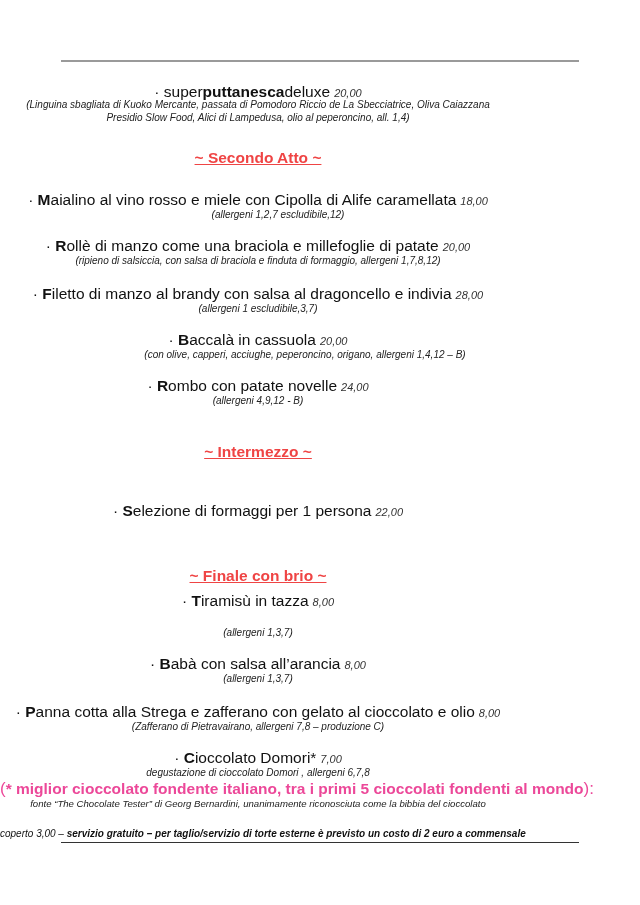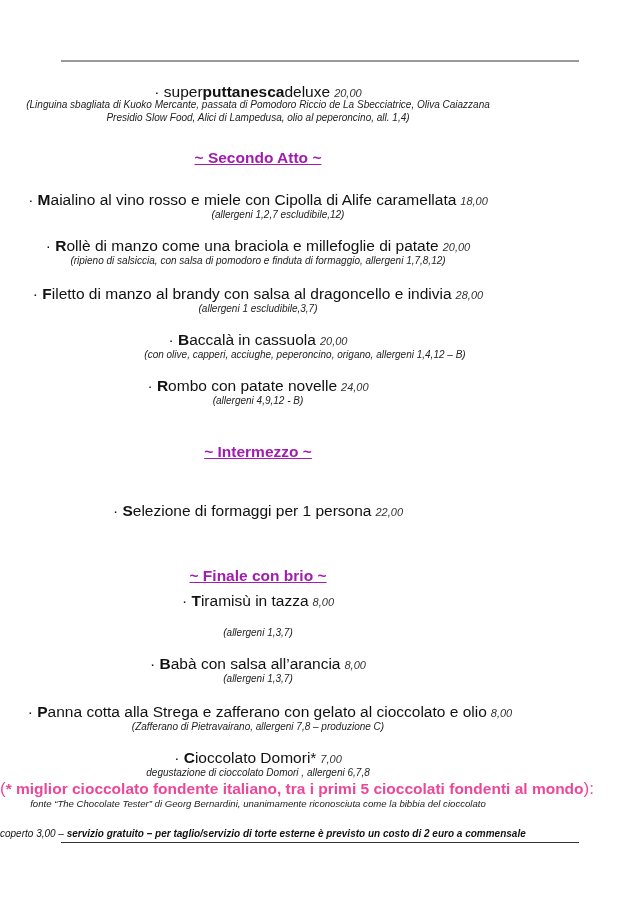--- a/index.html
+++ b/index.html
@@ -5,21 +5,21 @@
   html, body { margin: 0; padding: 0; background: #ffffff; }
   body { width: 640px; height: 905px; position: relative; overflow: hidden;
          font-family: "Liberation Sans", sans-serif; color: #111; }
   .rule-top { position: absolute; left: 61px; top: 60px; width: 518px; height: 2px; background: #9a9a9a; }
   .rule-bottom { position: absolute; left: 61px; top: 842px; width: 518px; height: 1px; background: #333; }
   .line { position: absolute; left: 0; width: 516px; text-align: center; white-space: nowrap; }
   .dish { font-size: 15.5px; color: #111; }
   .dish .b { font-weight: bold; }
   .price { font-style: italic; font-size: 11px; color: #333; margin-left: 4px; }
   .desc { font-style: italic; font-size: 10px; color: #222; }
-  .section { font-size: 15.5px; font-weight: bold; text-decoration: underline; color: #a21caf; }
+  .section { font-size: 15.5px; font-weight: bold; text-decoration: underline; color: #ef4444; }
   .note { font-size: 15.5px; font-weight: bold; color: #ec4899; }
   .note .paren { font-weight: normal; font-size: 17px; }
   .footer { font-style: italic; font-size: 10px; color: #111; }
   .footer .strong { font-weight: bold; }
 </style>
 </head>
 <body>
 
 <div class="rule-top"></div>
 
@@ -32,21 +32,21 @@
 <div class="line section" style="top:149px;">~ Secondo Atto ~</div>
 
 <div class="line dish" style="top:191px;">
   <span>· </span><span class="b">M</span><span>aialino al vino rosso e miele con Cipolla di Alife caramellata</span><span class="price">18,00</span>
 </div>
 <div class="line desc" style="top:209px;margin-left:20px;">(allergeni 1,2,7 escludibile,12)</div>
 
 <div class="line dish" style="top:237px;">
   <span>· </span><span class="b">R</span><span>ollè di manzo come una braciola e millefoglie di patate</span><span class="price">20,00</span>
 </div>
-<div class="line desc" style="top:255px;">(ripieno di salsiccia, con salsa di pomodoro e finduta di formaggio, allergeni 1,7,8,12)</div>
+<div class="line desc" style="top:255px;">(ripieno di salsiccia, con salsa di braciola e finduta di formaggio, allergeni 1,7,8,12)</div>
 
 <div class="line dish" style="top:285px;">
   <span>· </span><span class="b">F</span><span>iletto di manzo al brandy con salsa al dragoncello e indivia</span><span class="price">28,00</span>
 </div>
 <div class="line desc" style="top:303px;">(allergeni 1 escludibile,3,7)</div>
 
 <div class="line dish" style="top:331px;">
   <span>· </span><span class="b">B</span><span>accalà in cassuola</span><span class="price">20,00</span>
 </div>
 <div class="line desc" style="top:349px;padding-left:47px;">(con olive, capperi, acciughe, peperoncino, origano, allergeni 1,4,12 – B)</div>
@@ -67,21 +67,21 @@
 <div class="line dish" style="top:592px;">
   <span>· </span><span class="b">T</span><span>iramisù in tazza</span><span class="price">8,00</span>
 </div>
 <div class="line desc" style="top:627px;">(allergeni 1,3,7)</div>
 
 <div class="line dish" style="top:655px;">
   <span>· </span><span class="b">B</span><span>abà con salsa all’arancia</span><span class="price">8,00</span>
 </div>
 <div class="line desc" style="top:673px;">(allergeni 1,3,7)</div>
 
-<div class="line dish" style="top:703px;padding-left:12px;">
+<div class="line dish" style="top:703px;">
   <span>· </span><span class="b">P</span><span>anna cotta alla Strega e zafferano con gelato al cioccolato e olio</span><span class="price">8,00</span>
 </div>
 <div class="line desc" style="top:721px;">(Zafferano di Pietravairano, allergeni 7,8 – produzione C)</div>
 
 <div class="line dish" style="top:749px;">
   <span>· </span><span class="b">C</span><span>ioccolato Domori*</span><span class="price">7,00</span>
 </div>
 <div class="line desc" style="top:767px;">degustazione di cioccolato Domori , allergeni 6,7,8</div>
 
 <div class="line note" style="top:779px;">

